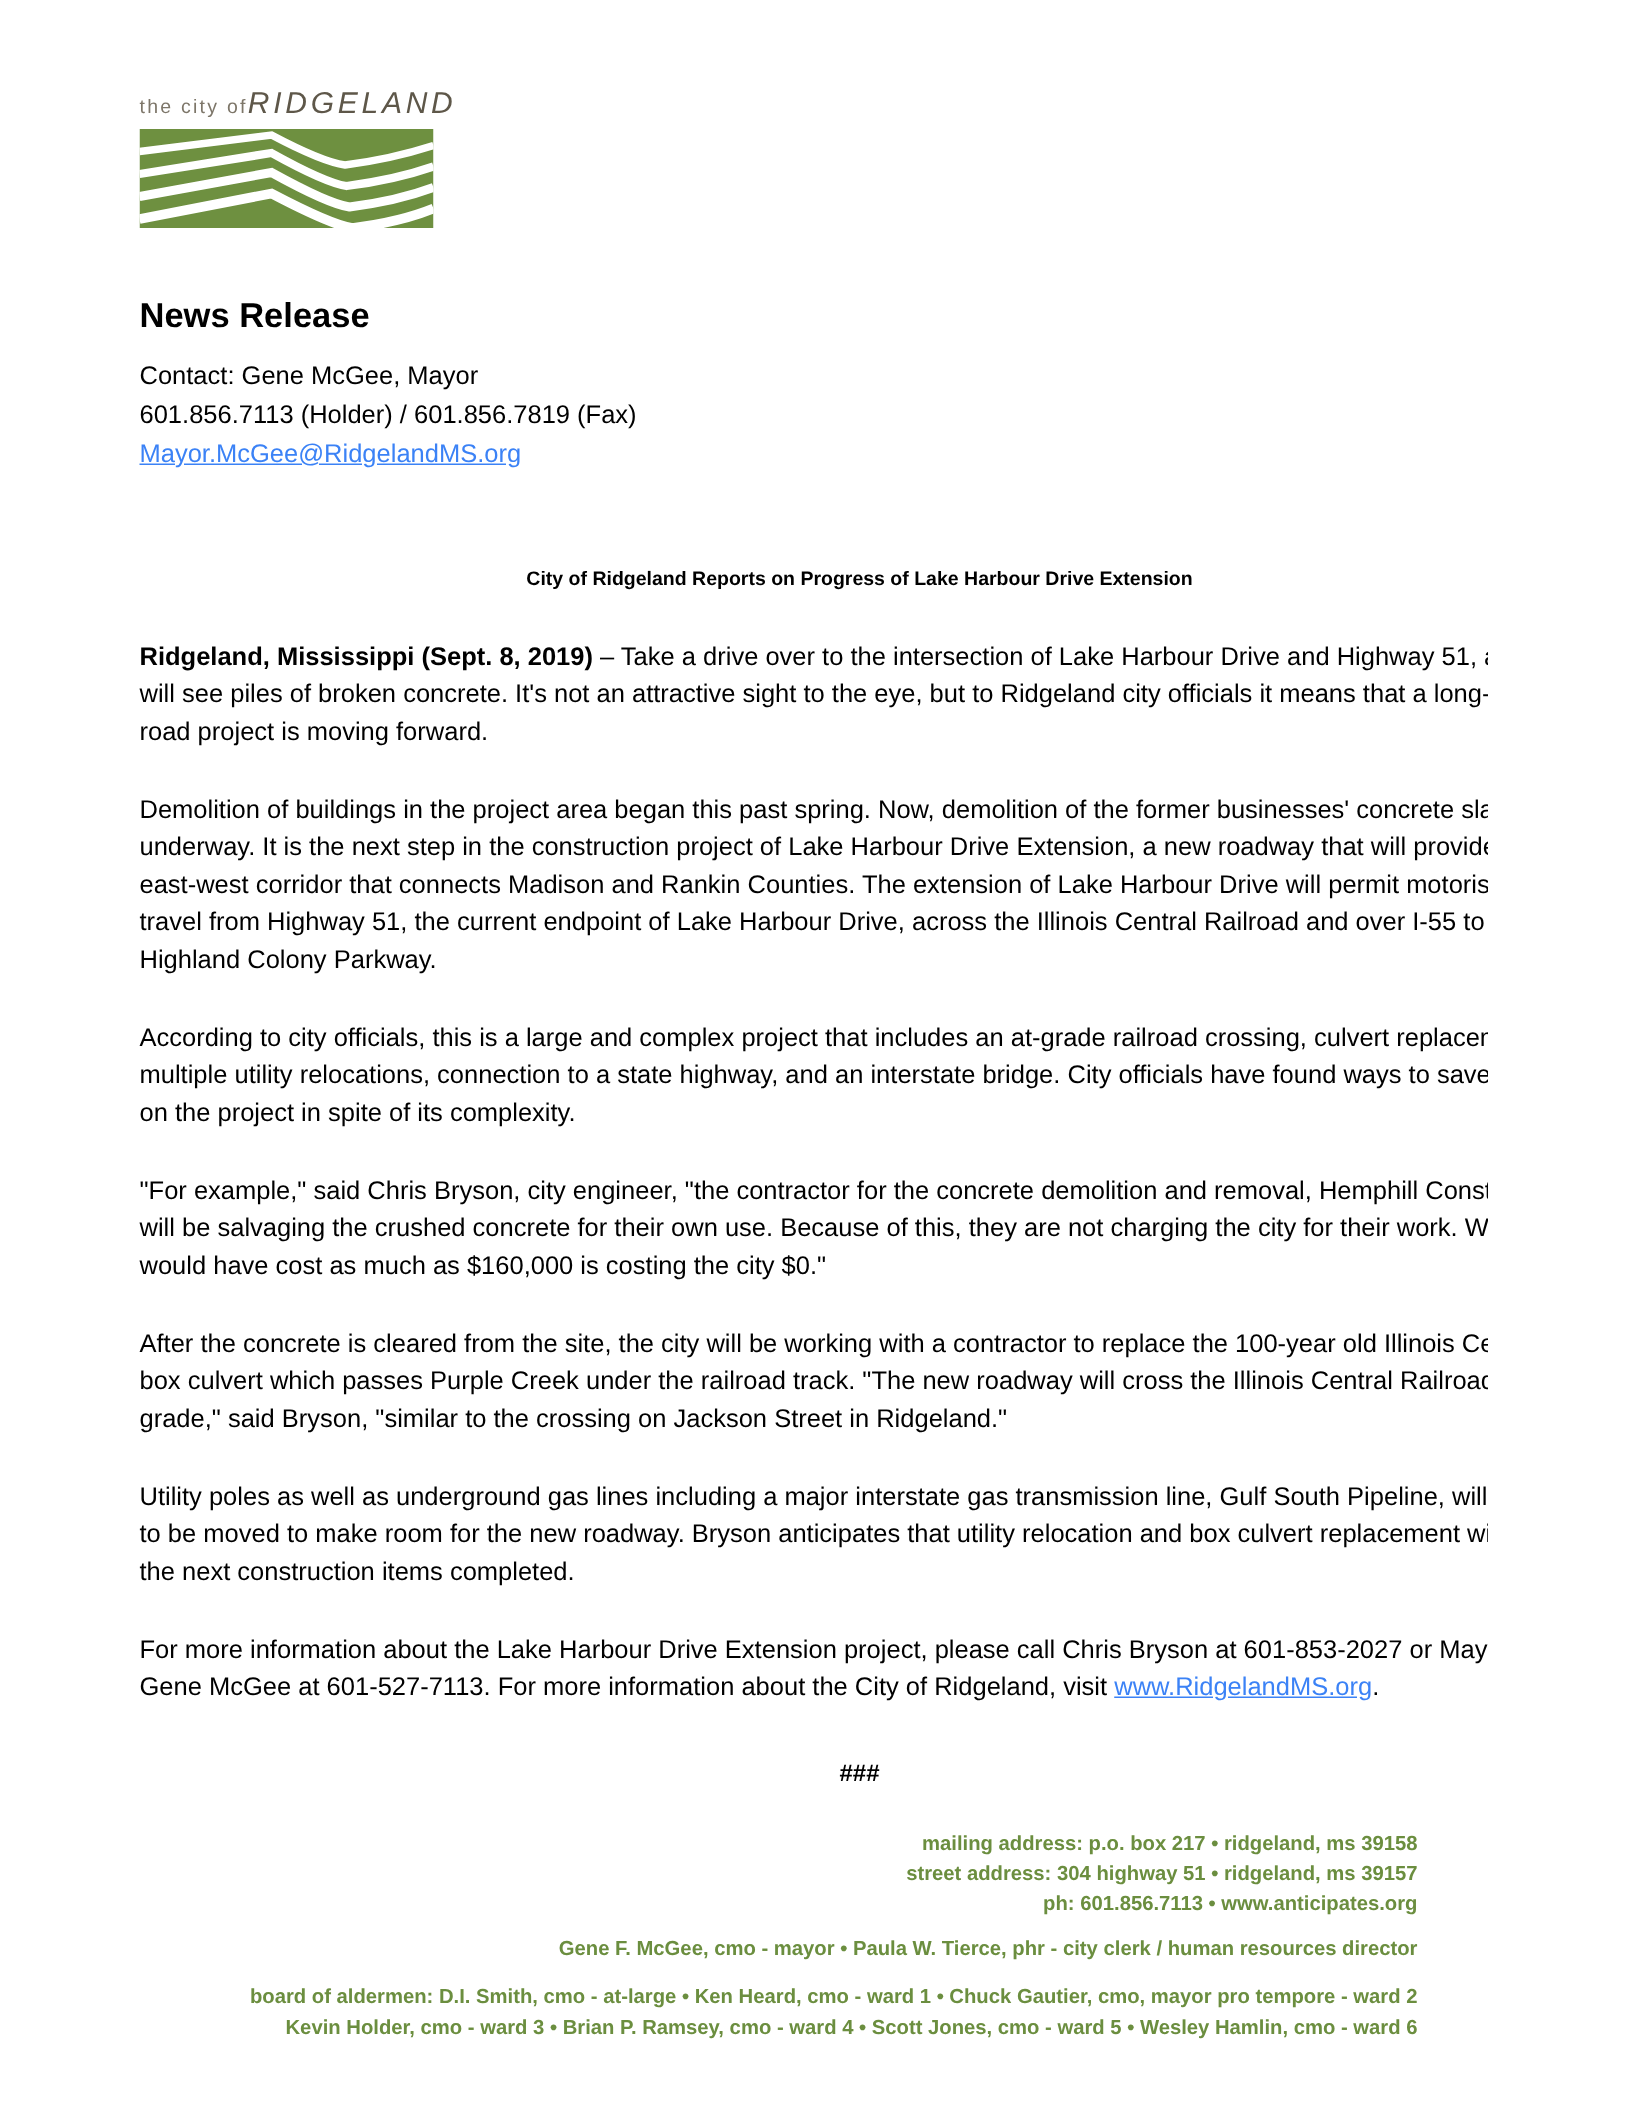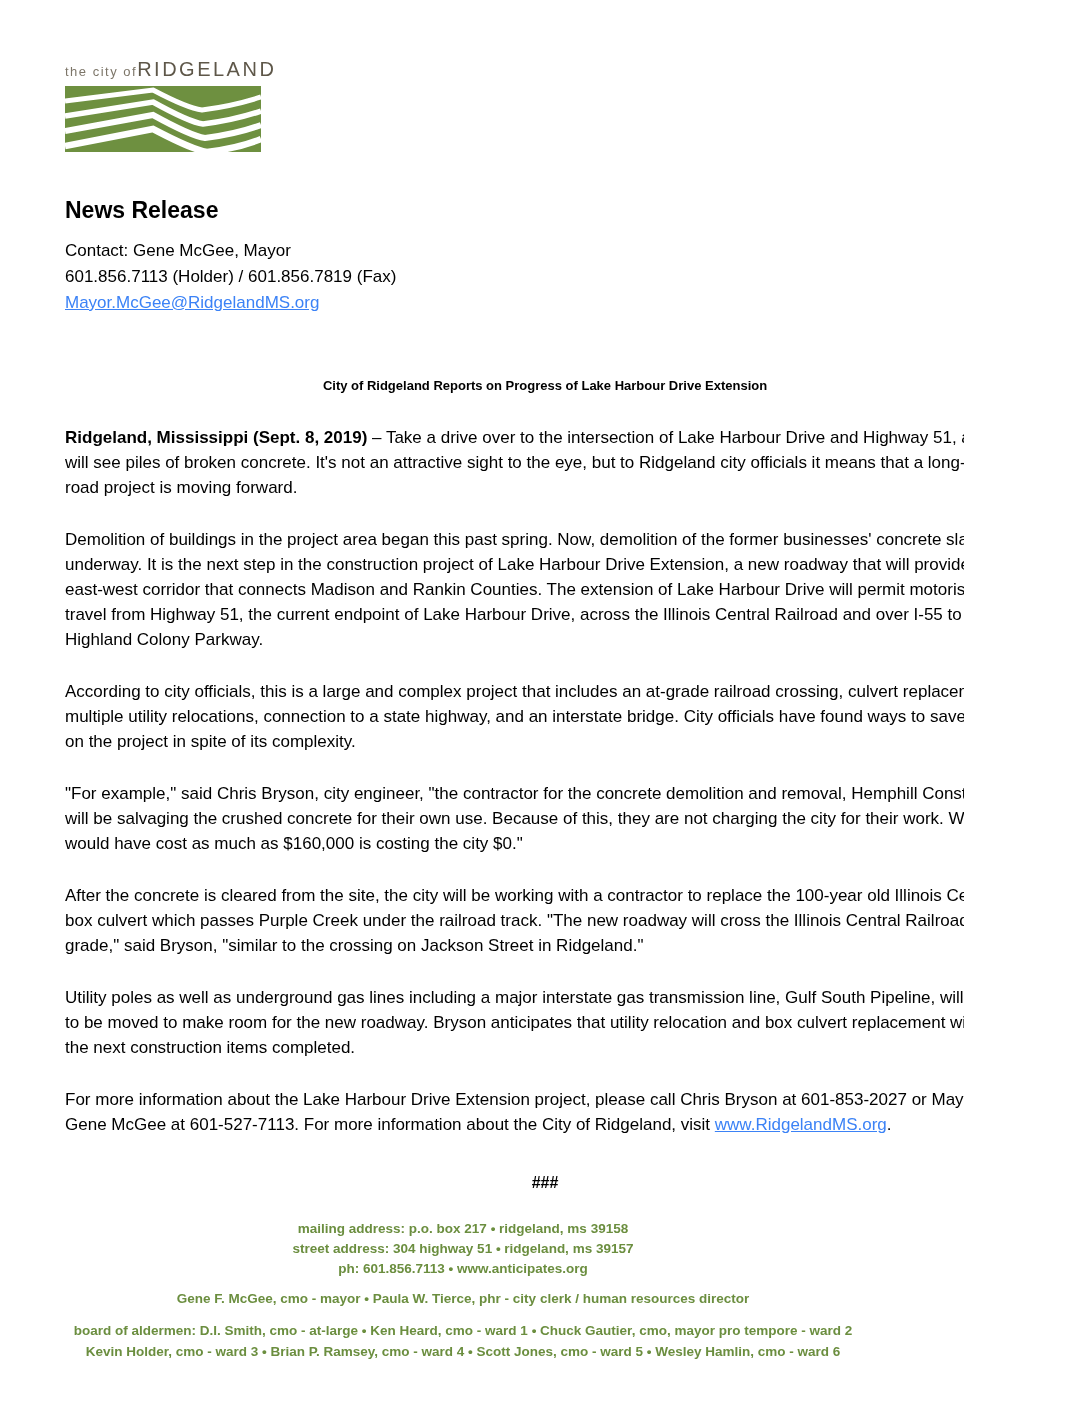--- a/index.html
+++ b/index.html
@@ -8,20 +8,21 @@
     font-family: "Liberation Sans", sans-serif;
     color: #000000;
     width: 1088px;
   }
   .page {
     position: relative;
     width: 964px;
     height: 1408px;
     background: #ffffff;
     overflow: hidden;
+    margin-left: 28px;
   }
   .content {
     padding: 58px 64px 0 65px;
   }
   
   .logo { width: 196px; }
   .logo-text {
     display: flex;
     align-items: baseline;
     justify-content: space-between;
@@ -31,20 +32,21 @@
   .logo-tagline {
     font-size: 13px;
     letter-spacing: 1.5px;
     color: #7d7669;
   }
   .logo-name {
     font-size: 20px;
     letter-spacing: 2.5px;
     color: #5e5749;
     font-weight: 400;
+    font-style: italic;
   }
   .logo-waves { display: block; }
   
   .news-release {
     margin-top: 45px;
     font-size: 23px;
     font-weight: bold;
     letter-spacing: 0px;
   }
   .contact-block {
@@ -73,22 +75,22 @@
     margin-top: 33px;
     text-align: center;
     font-weight: bold;
     font-size: 16px;
   }
   
   .footer {
     position: absolute;
     top: 1219px;
     left: 0;
-    right: 60px;
-    text-align: center;
+    right: 47px;
+    text-align: right;
     color: #6b8e3f;
     font-size: 13.5px;
     font-weight: bold;
     padding-left: 22px;
   }
   .footer .address-line { line-height: 20px; }
   .footer .officials-line { margin-top: 10px; line-height: 20px; }
   .footer .aldermen { margin-top: 11px; }
   .footer .aldermen-line { line-height: 21px; }
 </style>

